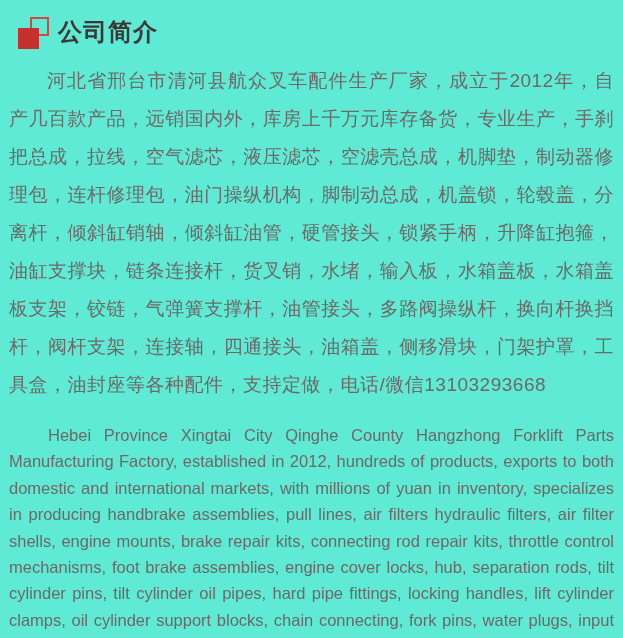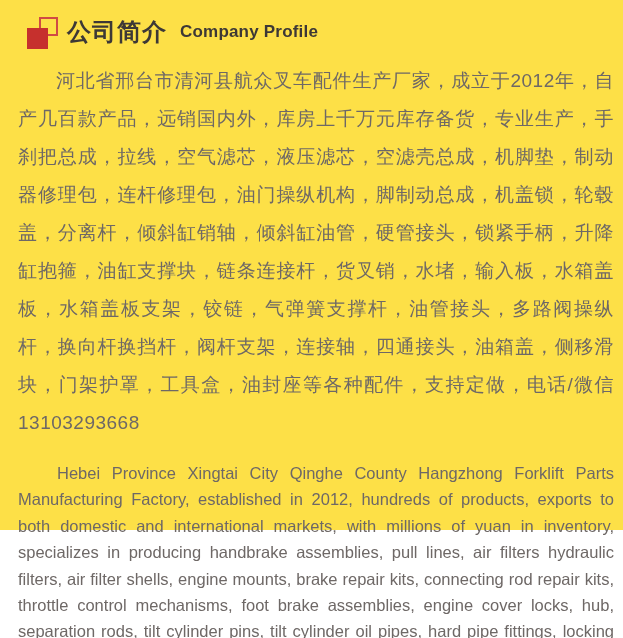--- a/index.html
+++ b/index.html
@@ -8,24 +8,23 @@
     background: #ffffff;
   }
   body {
     width: 623px;
     height: 638px;
     font-family: "Liberation Sans", "DejaVu Sans", sans-serif;
     overflow: hidden;
   }
   .page {
     width: 623px;
-    height: 530px;
-    background: #fde047;
+    height: 638px;
+    background: #5eead4;
     box-sizing: border-box;
-    padding-left: 9px;
   }
   .header {
     display: flex;
     align-items: center;
     padding: 14px 0 0 18px;
     height: 36px;
   }
   .icon-squares {
     position: relative;
     width: 31px;
@@ -89,20 +88,19 @@
 <body>
 
 <div class="page">
 
   <div class="header">
     <div class="icon-squares">
       <div class="sq-outline"></div>
       <div class="sq-solid"></div>
     </div>
     <div class="title-zh">公司简介</div>
-    <div class="title-en">Company Profile</div>
   </div>
 
   <p class="para-zh">河北省邢台市清河县航众叉车配件生产厂家，成立于2012年，自产几百款产品，远销国内外，库房上千万元库存备货，专业生产，手刹把总成，拉线，空气滤芯，液压滤芯，空滤壳总成，机脚垫，制动器修理包，连杆修理包，油门操纵机构，脚制动总成，机盖锁，轮毂盖，分离杆，倾斜缸销轴，倾斜缸油管，硬管接头，锁紧手柄，升降缸抱箍，油缸支撑块，链条连接杆，货叉销，水堵，输入板，水箱盖板，水箱盖板支架，铰链，气弹簧支撑杆，油管接头，多路阀操纵杆，换向杆换挡杆，阀杆支架，连接轴，四通接头，油箱盖，侧移滑块，门架护罩，工具盒，油封座等各种配件，支持定做，电话/微信13103293668</p>
 
   <p class="para-en">Hebei Province Xingtai City Qinghe County Hangzhong Forklift Parts Manufacturing Factory, established in 2012, hundreds of products, exports to both domestic and international markets, with millions of yuan in inventory, specializes in producing handbrake assemblies, pull lines, air filters hydraulic filters, air filter shells, engine mounts, brake repair kits, connecting rod repair kits, throttle control mechanisms, foot brake assemblies, engine cover locks, hub, separation rods, tilt cylinder pins, tilt cylinder oil pipes, hard pipe fittings, locking handles, lift cylinder clamps, oil cylinder support blocks, chain connecting, fork pins, water plugs, input boards, water tank cover plates, water tank cover plate brackets, hinges, gas spring support rods, oil pipe fittings,-way valve control rods, shift rods, valve rod brackets, connecting shafts, four-way fittings, oil tank covers, side-shift sliders, mast guards, tool, oil seal seats, and various other parts. Custom orders are supported. Phone/WeChat: 13103293668</p>
 
 </div>
 
 </body></html>

